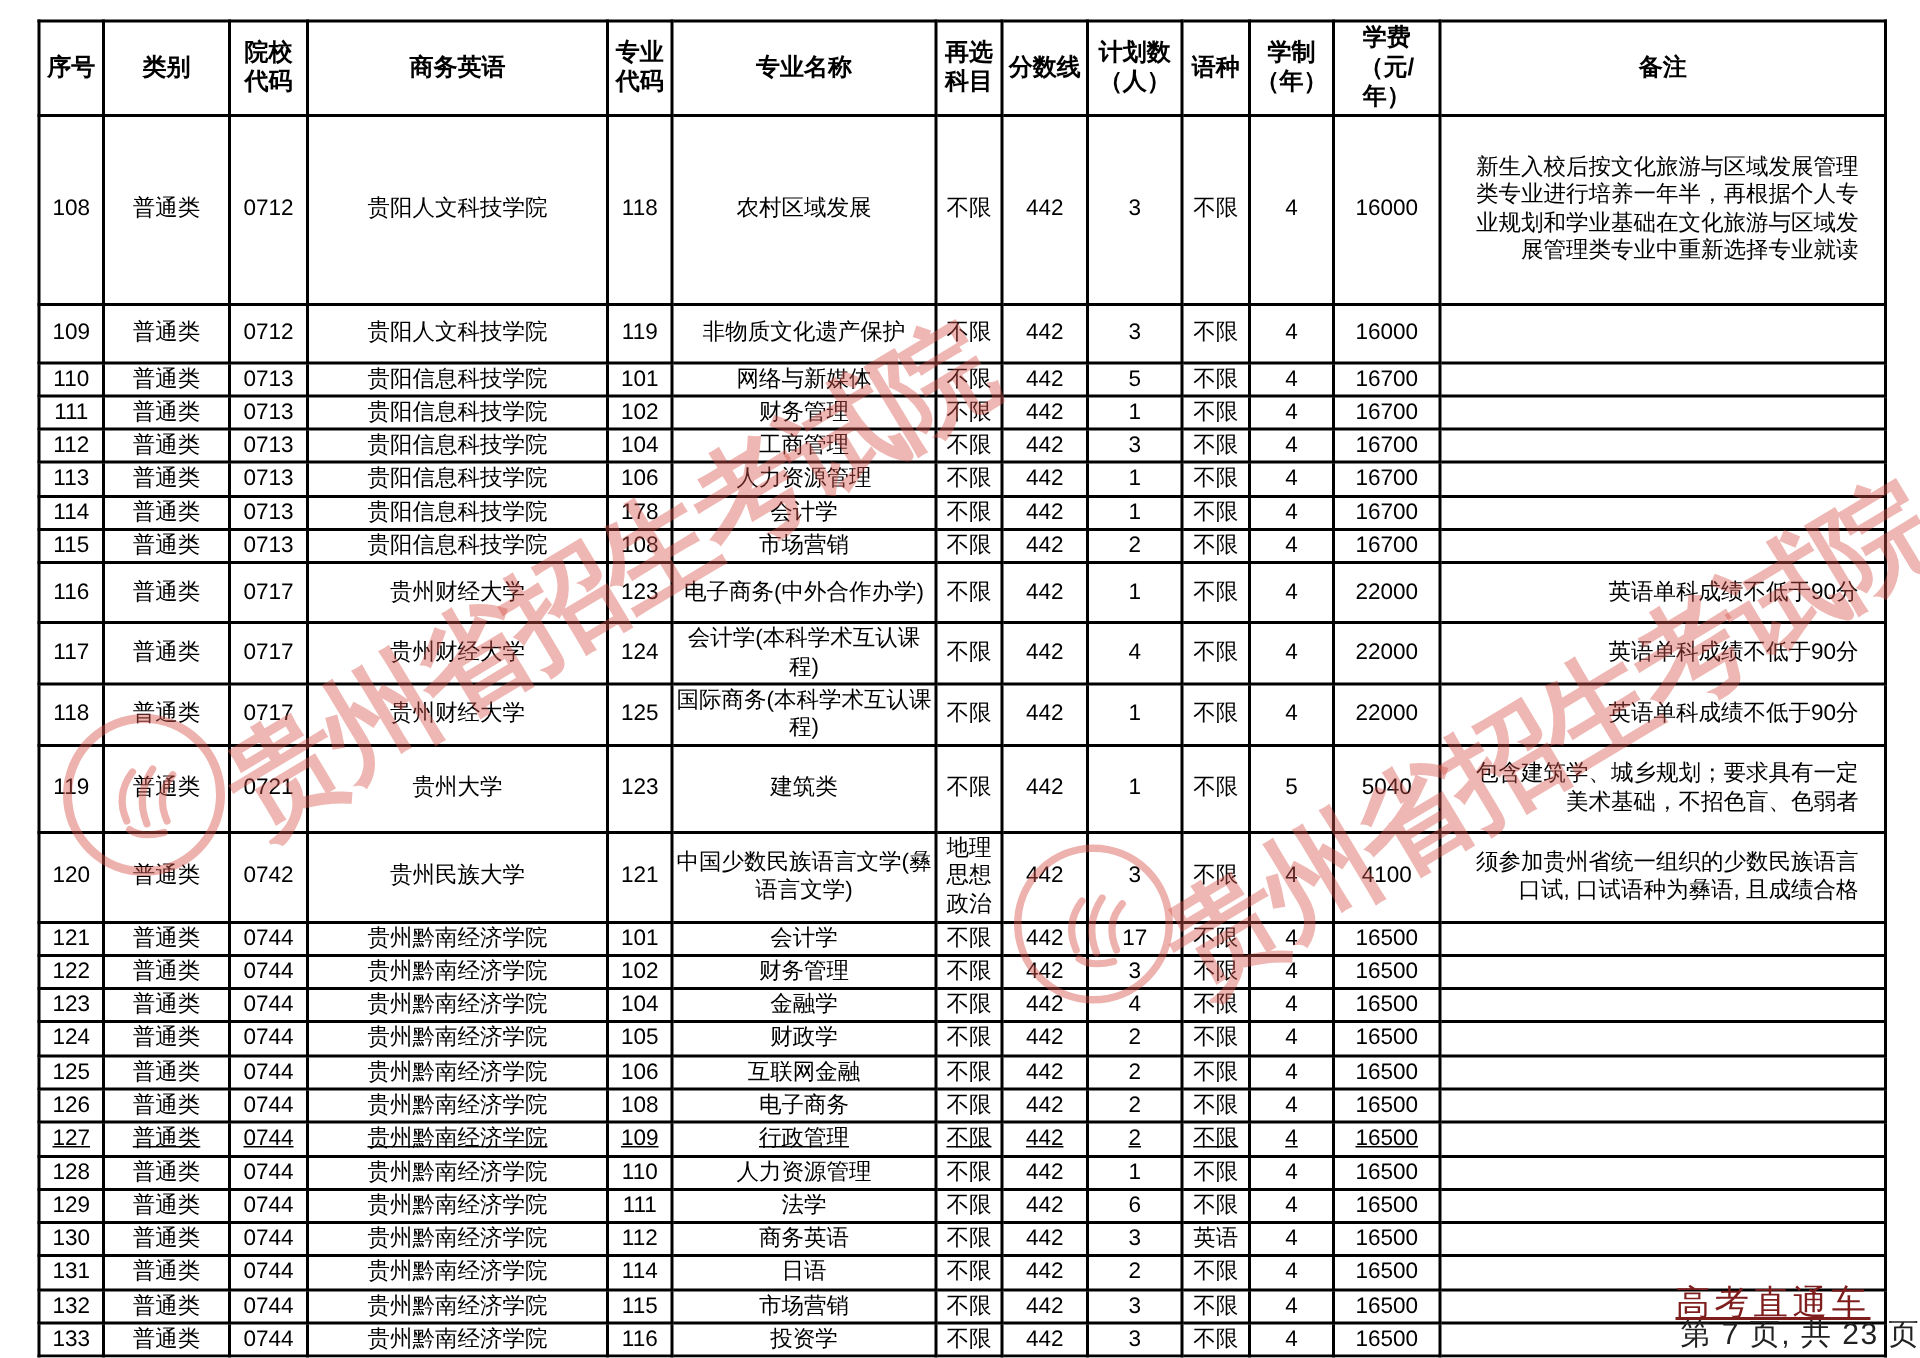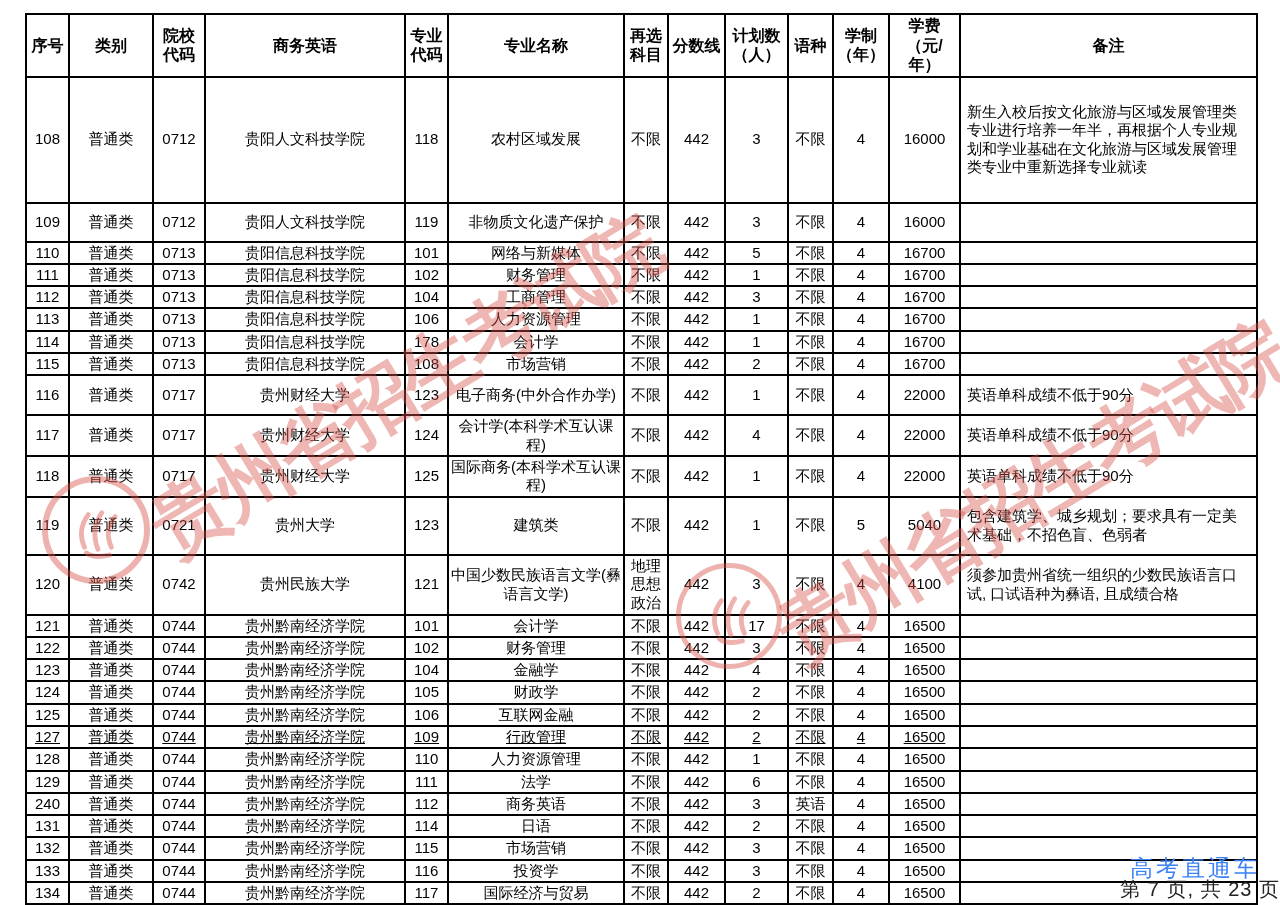--- a/index.html
+++ b/index.html
@@ -31,41 +31,42 @@
     overflow: hidden;
     word-break: break-all;
   }
   thead tr { height: 52px; }
   th {
     font-size: 16px;
     font-weight: bold;
     white-space: pre-line;
   }
   td.remark {
-    text-align: left;
-    padding: 2px 6px;
+    text-align: right;
+    padding: 2px 17px;
   }
   .page-footer {
     position: absolute;
     left: 0;
     top: 876px;
     width: 100%;
     text-align: right;
     font-size: 20px;
     color: #222;
     letter-spacing: 1px;
   }
   .brand {
     position: absolute;
-    right: 20px;
+    right: 33px;
     top: 853px;
     font-size: 23px;
-    color: #3b82f6;
+    color: #7f1d1d;
     letter-spacing: 3px;
     z-index: 6;
+    text-decoration: underline;
   }
   
   .watermarks {
     position: absolute;
     inset: 0;
     pointer-events: none;
     z-index: 5;
   }
   .wm-run {
     position: absolute;
@@ -403,20 +404,35 @@
           <td>106</td>
           <td>互联网金融</td>
           <td>不限</td>
           <td>442</td>
           <td>2</td>
           <td>不限</td>
           <td>4</td>
           <td>16500</td>
           <td class="remark"></td>
         </tr>
+        <tr style="height: 20px;">
+          <td>126</td>
+          <td>普通类</td>
+          <td>0744</td>
+          <td>贵州黔南经济学院</td>
+          <td>108</td>
+          <td>电子商务</td>
+          <td>不限</td>
+          <td>442</td>
+          <td>2</td>
+          <td>不限</td>
+          <td>4</td>
+          <td>16500</td>
+          <td class="remark"></td>
+        </tr>
         <tr style="height: 20px; text-decoration: underline;">
           <td>127</td>
           <td>普通类</td>
           <td>0744</td>
           <td>贵州黔南经济学院</td>
           <td>109</td>
           <td>行政管理</td>
           <td>不限</td>
           <td>442</td>
           <td>2</td>
@@ -449,21 +465,21 @@
           <td>法学</td>
           <td>不限</td>
           <td>442</td>
           <td>6</td>
           <td>不限</td>
           <td>4</td>
           <td>16500</td>
           <td class="remark"></td>
         </tr>
         <tr style="height: 20px;">
-          <td>240</td>
+          <td>130</td>
           <td>普通类</td>
           <td>0744</td>
           <td>贵州黔南经济学院</td>
           <td>112</td>
           <td>商务英语</td>
           <td>不限</td>
           <td>442</td>
           <td>3</td>
           <td>英语</td>
           <td>4</td>

